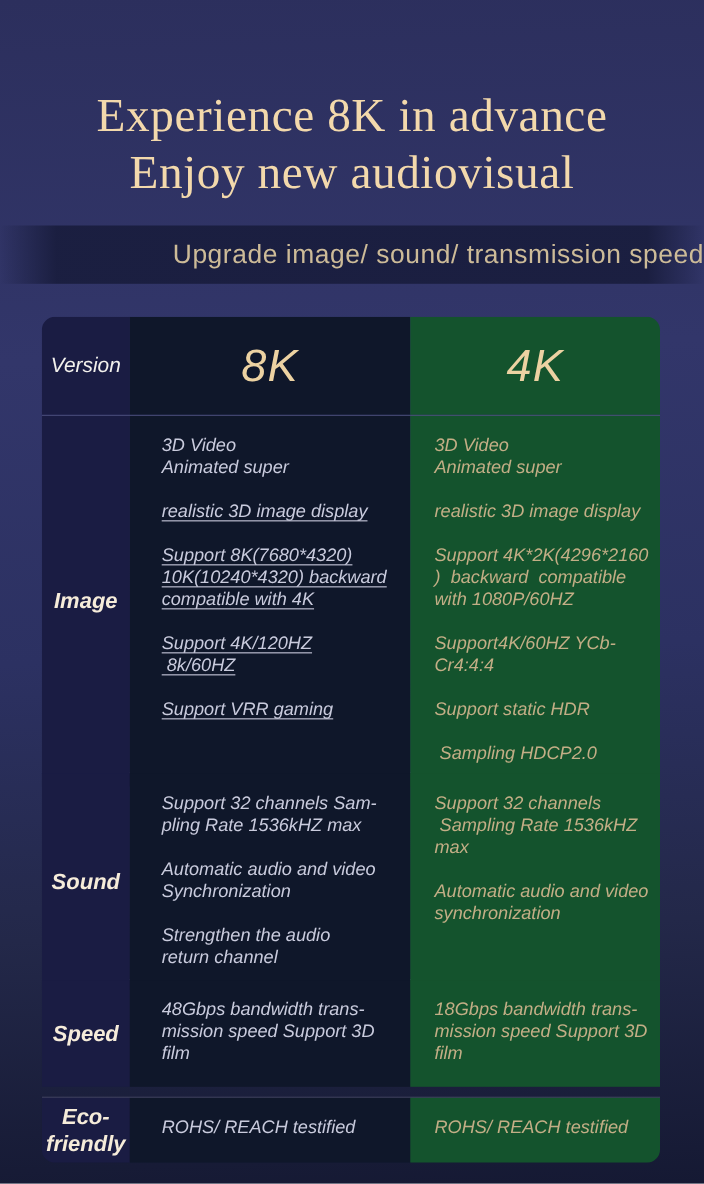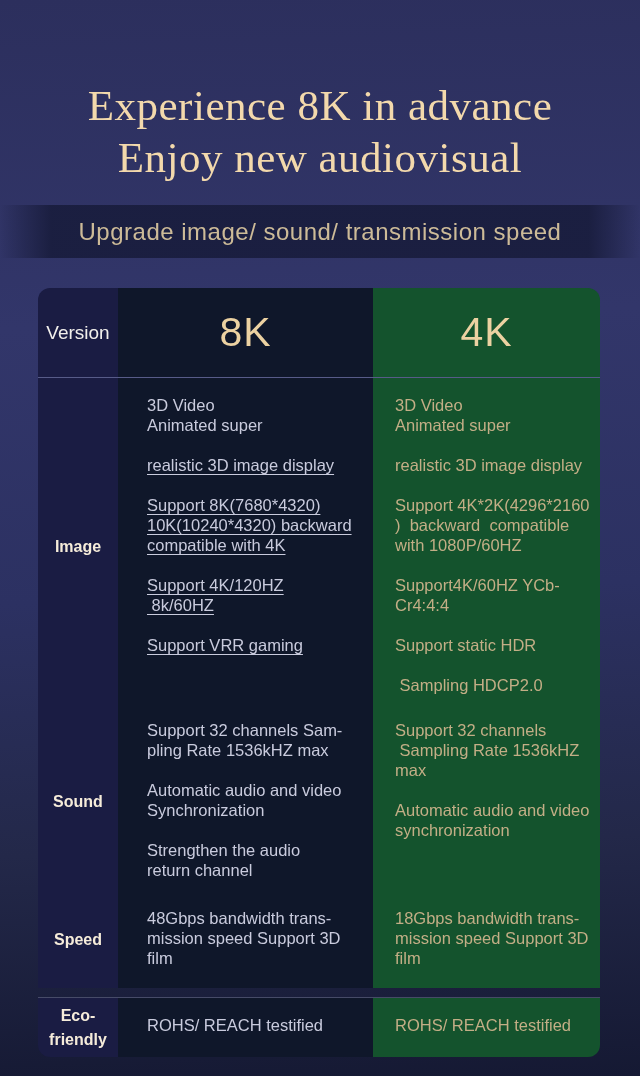--- a/index.html
+++ b/index.html
@@ -4,36 +4,36 @@
 <style>
   html,body{margin:0;padding:0;}
   body{
     width:640px;height:1076px;overflow:hidden;
     font-family:"Liberation Sans","DejaVu Sans",sans-serif;
     background:linear-gradient(178deg,#2c2f5d 0%,#32366a 30%,#2c3162 55%,#232849 78%,#151933 100%);
   }
   .hero{padding-top:80px;text-align:center;font-family:Liberation Serif, serif;}
   .hero .title{margin:0;font-size:43px;line-height:52px;font-weight:400;color:#f3d9ac;letter-spacing:.5px;}
   .band{
-    margin-top:21px;height:53px;display:flex;align-items:center;justify-content:center;
+    margin-top:21px;height:53px;display:flex;align-items:center;justify-content:flex-end;
     background:linear-gradient(90deg,rgba(23,27,58,0) 0%,rgba(23,27,58,.85) 8%,rgba(23,27,58,.85) 92%,rgba(23,27,58,0) 100%);
   }
   .band .sub{font-size:24px;color:#cdbb98;letter-spacing:.5px;}
-  .spec{margin:30px 0 0 38px;width:562px;border-radius:12px;overflow:hidden;}
+  .spec{margin:30px 0 0 38px;width:562px;border-radius:12px;overflow:hidden;font-style:italic;}
   .row{display:grid;grid-template-columns:80px 255px 227px;}
   .hrow{height:89px;}
   .row-0{height:324px;}
   .row-1{height:187px;}
   .row-2{height:95px;}
   .row-3{height:59px;margin-top:11px;}
   .brow{border-top:1px solid rgba(186,192,220,.28);}
   .cell{box-sizing:border-box;min-width:0;}
   .lab{
     background:#1a1c43;color:#f6ecda;display:flex;align-items:center;justify-content:center;
-    text-align:center;font-size:16px;font-weight:bold;line-height:24px;white-space:pre;
+    text-align:center;font-size:20px;font-weight:bold;line-height:24px;white-space:pre;
   }
   .hrow .lab{font-weight:400;font-size:19px;color:#f2f0ec;}
   .c1{background:#0f172a;color:#c9cbdd;}
   .c2{background:#14532d;color:#c3ae86;}
   .hrow .c1,.hrow .c2{display:flex;align-items:center;justify-content:center;font-size:41px;color:#ecd2a2;letter-spacing:1px;}
   .body .c1,.body .c2{padding:17px 6px 0 29px;font-size:16.5px;line-height:20px;}
   .body .c2{padding-left:22px;}
   .para{margin:0 0 20px 0;white-space:pre;}
   .para.u{text-decoration:underline;text-underline-offset:3px;text-decoration-thickness:1px;}
 </style>

